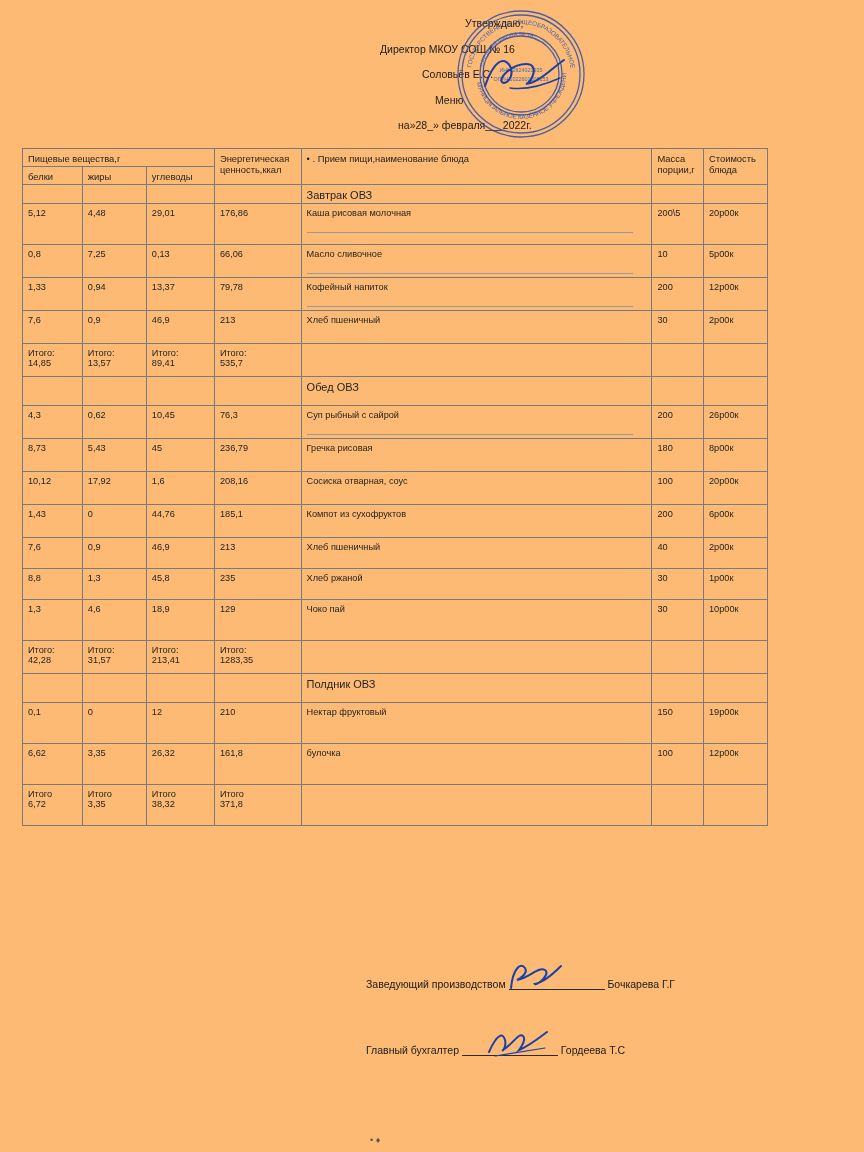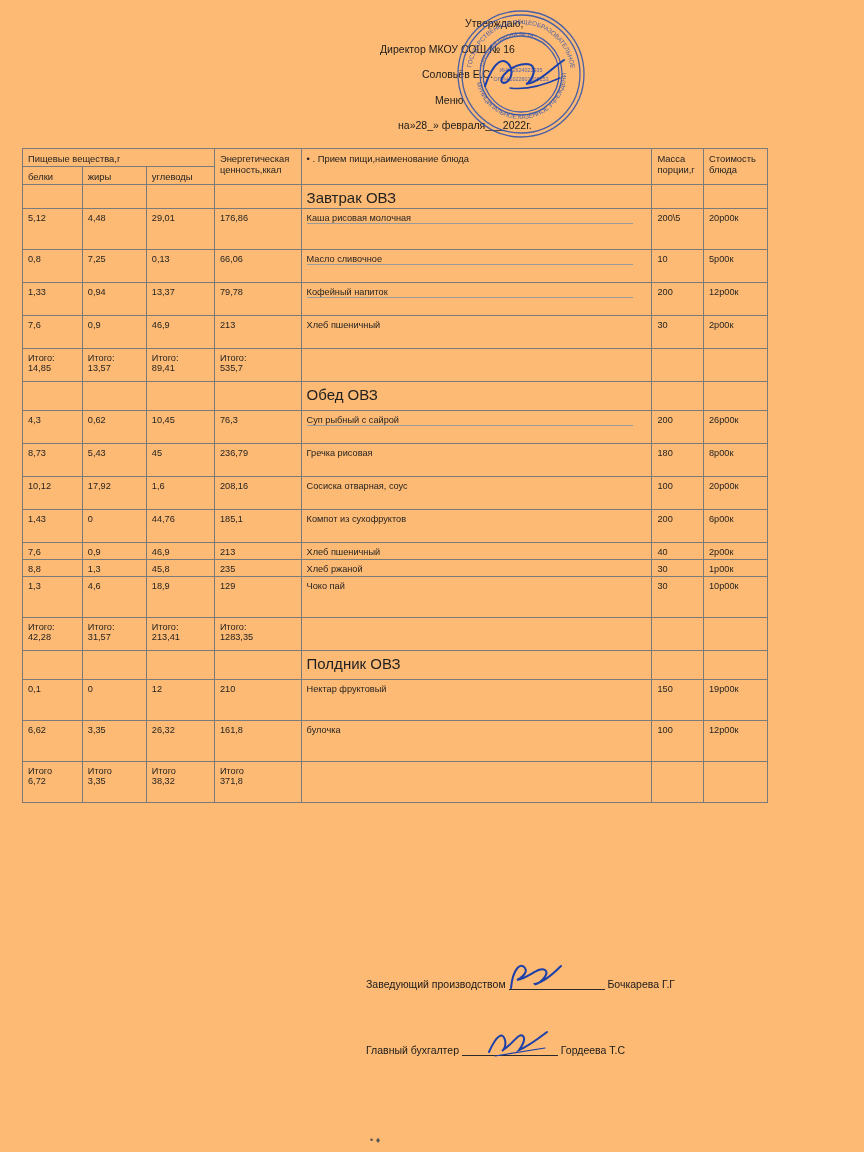--- a/index.html
+++ b/index.html
@@ -86,31 +86,31 @@
   .col-j  { width: 62px; }
   .col-u  { width: 66px; }
   .col-e  { width: 84px; }
   .col-n  { width: 340px; }
   .col-m  { width: 50px; }
   .col-s  { width: 62px; }
 
   .sect-title {
     text-align: center;
     font-weight: bold;
-    font-size: 15px;
+    font-size: 11px;
     padding-top: 5px;
     padding-bottom: 5px;
   }
   .dish {
     padding-top: 6px;
   }
   .dish .u {
     display: block;
     border-bottom: 1px solid #9a9a9a;
-    padding-bottom: 0;
+    padding-bottom: 14px;
     width: 96%;
   }
   .dish.noline .u { border-bottom: none; }
   .num-cell { padding-top: 4px; }
   .bot-cell {
     vertical-align: bottom;
     padding-bottom: 3px;
     text-align: left;
   }
   .mid-cell { vertical-align: middle; }

